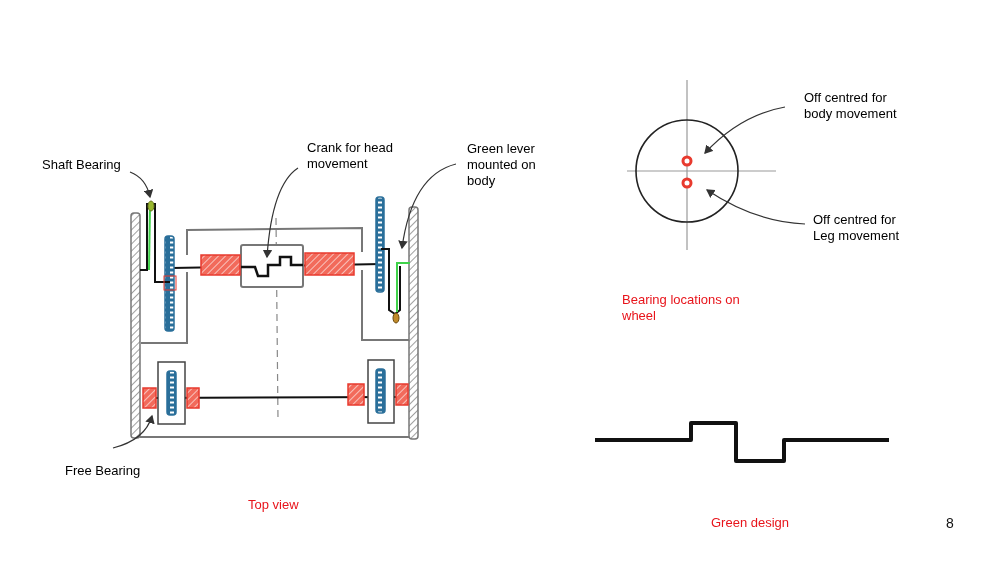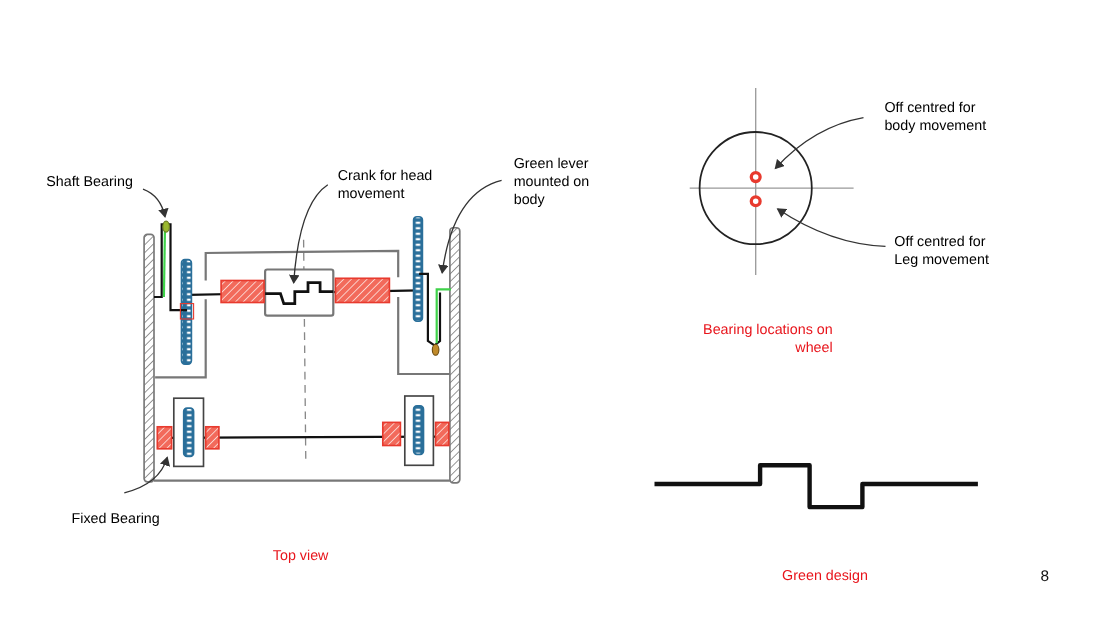--- a/index.html
+++ b/index.html
@@ -1,19 +1,19 @@
 <!DOCTYPE html>
 <html><head>
 <meta charset="utf-8">
 <style>
   html, body { margin:0; padding:0; background:#ffffff; }
   body { width:1000px; height:563px; position:relative; overflow:hidden;
          font-family:"Liberation Sans", sans-serif; }
   .lbl { position:absolute; font-size:13px; color:#000000; line-height:16px; white-space:pre-line; }
-  .cap { position:absolute; font-size:13px; color:#e8141b; line-height:16px; white-space:pre-line; text-align:right; }
+  .cap { position:absolute; font-size:13px; color:#e8141b; line-height:16px; white-space:pre-line; text-align:left; }
   #slide-num { position:absolute; left:946px; top:515px; font-size:14px; color:#111; }
   svg { position:absolute; left:0; top:0; }
 </style>
 </head>
 <body>
 
 <svg width="1000" height="563" viewBox="0 0 1000 563">
   <defs>
     <pattern id="hatchGray" width="5" height="5" patternUnits="userSpaceOnUse" patternTransform="rotate(45)">
       <line x1="0" y1="0" x2="0" y2="5" stroke="#777" stroke-width="1.4"></line>
@@ -91,26 +91,26 @@
     <path d="M785,107 Q740,115 705,153" fill="none" stroke="#333" stroke-width="1.2" marker-end="url(#arrowHead)"></path>
     <path d="M805,224 Q755,222 707,190" fill="none" stroke="#333" stroke-width="1.2" marker-end="url(#arrowHead)"></path>
   </g>
 
   <g>
     <path d="M595,440 L691,440 L691,423 L736,423 L736,461 L784,461 L784,440 L889,440" fill="none" stroke="#111" stroke-width="4" stroke-linejoin="round"></path>
   </g>
 </svg>
 
 <div class="lbl" style="left:42px; top:157px;">Shaft Bearing</div>
-<div class="lbl" style="left:307px; top:152px;">Crank for head
+<div class="lbl" style="left:307px; top:140px;">Crank for head
 movement</div>
 <div class="lbl" style="left:467px; top:141px;">Green lever
 mounted on
 body</div>
-<div class="lbl" style="left:65px; top:463px;">Fixed Bearing</div>
+<div class="lbl" style="left:65px; top:463px;">Free Bearing</div>
 <div class="cap" style="left:248px; top:497px;">Top view</div>
 
 <div class="lbl" style="left:804px; top:90px;">Off centred for
 body movement</div>
 <div class="lbl" style="left:813px; top:212px;">Off centred for
 Leg  movement</div>
 <div class="cap" style="left:622px; top:292px; width:135px;">Bearing locations on
 wheel</div>
 
 <div class="cap" style="left:711px; top:515px;">Green design</div>

